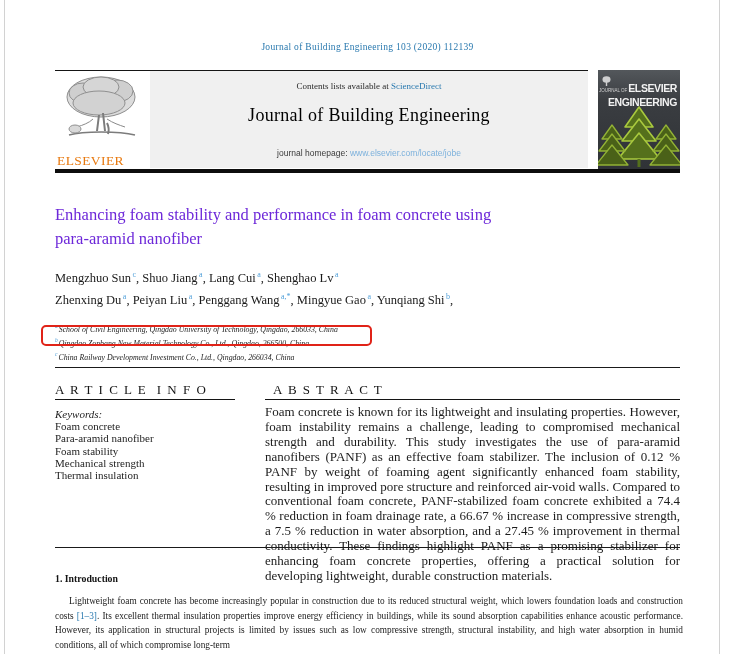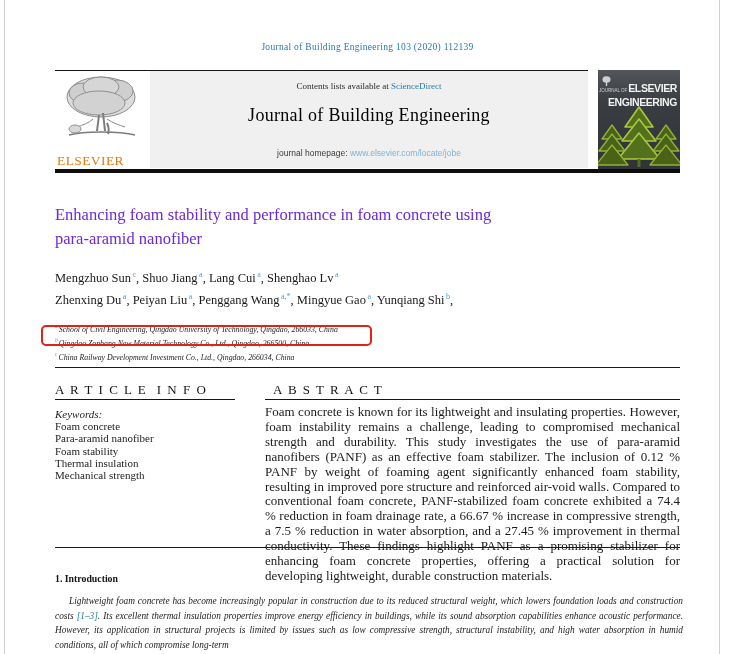--- a/index.html
+++ b/index.html
@@ -73,21 +73,21 @@
   .keywords-label { font-style:italic; }
 
   .abstract-text {
     position:absolute; left:265px; top:405px; width:415px;
     font-size:13px; line-height:14.9px; text-align:justify; color:#1b1b1b;
   }
 
   .intro-heading { position:absolute; left:55px; top:573px; font-size:9.8px; font-weight:bold; color:#141414; }
   .intro-para {
     position:absolute; left:55px; top:594px; width:628px;
-    font-size:9.3px; line-height:14.6px; text-align:justify; text-indent:14px; color:#1b1b1b;font-style:italic;
+    font-size:9.3px; line-height:14.6px; text-align:justify; text-indent:14px; color:#1b1b1b;
   }
 </style>
 </head>
 <body>
 
 <div id="page">
   <div class="page-edge edge-left"></div>
   <div class="page-edge edge-right"></div>
 
   <div class="journal-ref">Journal of Building Engineering 103 (2020) 112139</div>
@@ -190,22 +190,22 @@
 
   <div class="rule-full-1"></div>
 
   <div class="col-heading ai-heading">A R T I C L E  I N F O</div>
   <div class="ai-rule"></div>
   <div class="keywords">
     <div class="keywords-label">Keywords:</div>
     <div>Foam concrete</div>
     <div>Para-aramid nanofiber</div>
     <div>Foam stability</div>
+    <div>Mechanical strength</div>
     <div>Thermal insulation</div>
-    <div>Mechanical strength</div>
   </div>
 
   <div class="col-heading ab-heading">A B S T R A C T</div>
   <div class="ab-rule"></div>
   <div class="abstract-text">Foam concrete is known for its lightweight and insulating properties. However, foam instability remains a challenge, leading to compromised mechanical strength and durability. This study investigates the use of para-aramid nanofibers (PANF) as an effective foam stabilizer. The inclusion of 0.12 % PANF by weight of foaming agent significantly enhanced foam stability, resulting in improved pore structure and reinforced air-void walls. Compared to conventional foam concrete, PANF-stabilized foam concrete exhibited a 74.4 % reduction in foam drainage rate, a 66.67 % increase in compressive strength, a 7.5 % reduction in water absorption, and a 27.45 % improvement in thermal conductivity. These findings highlight PANF as a promising stabilizer for enhancing foam concrete properties, offering a practical solution for developing lightweight, durable construction materials.</div>
 
   <div class="rule-full-2"></div>
 
   <div class="intro-heading">1.  Introduction</div>
   <div class="intro-para">

